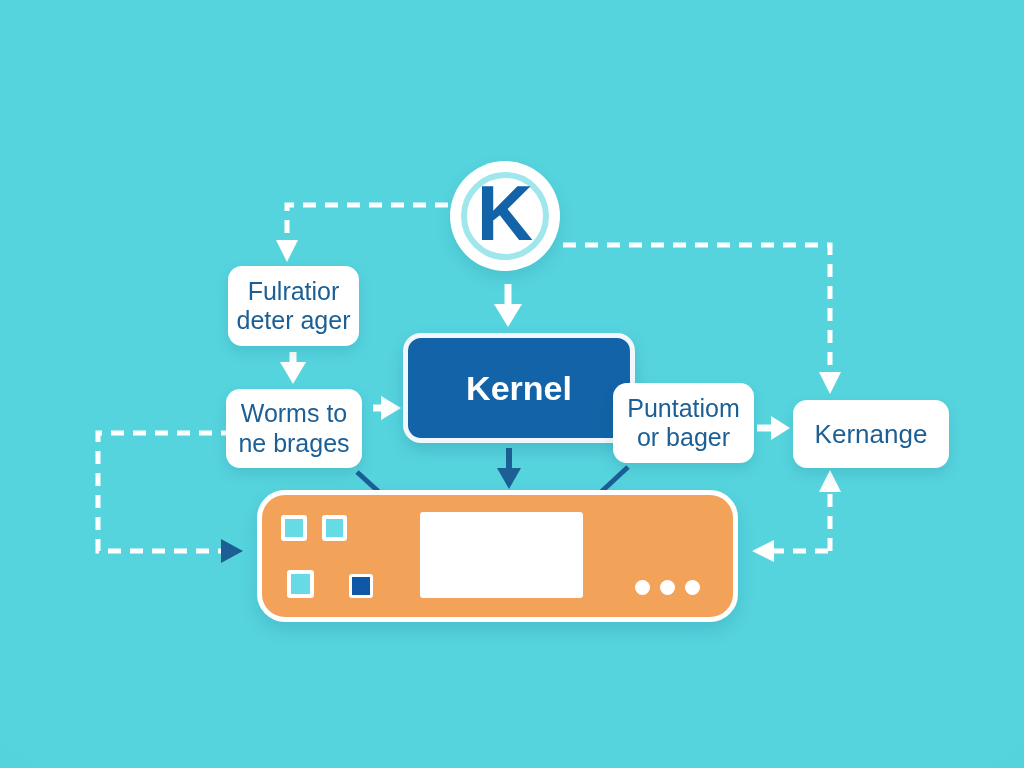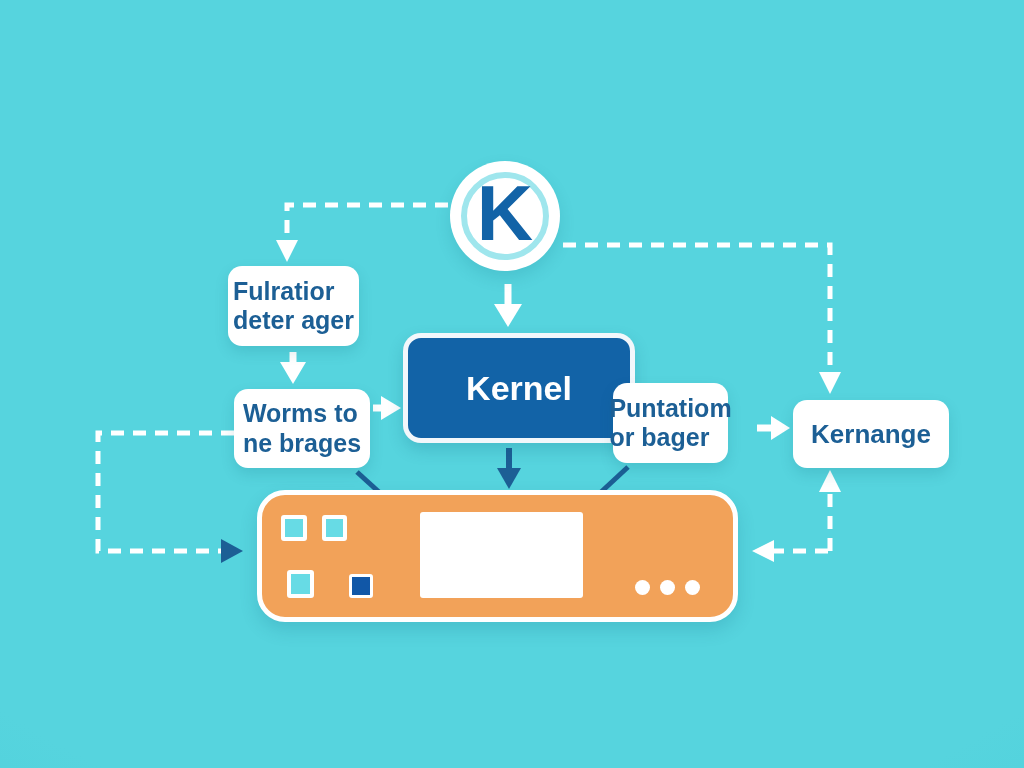--- a/index.html
+++ b/index.html
@@ -47,30 +47,31 @@
     line-height: 1;
     padding-bottom: 6px;
   }
 
   
   .node {
     position: absolute;
     background: var(--white);
     border-radius: 14px;
     color: var(--ink);
-    font-weight: 700;
+    font-weight: 400;
     font-size: 25px;
     line-height: 1.17;
+    text-align: center;
     white-space: pre-line;
     display: flex; align-items: center; justify-content: center;
     box-shadow: 0 6px 14px rgba(0, 90, 110, 0.15);
   }
   .node-fulratior { left: 228px; top: 266px; width: 131px; height: 80px; }
-  .node-worms     { left: 234px; top: 389px; width: 136px; height: 79px; }
-  .node-puntatiom { left: 613px; top: 383px; width: 115px; height: 80px; }
+  .node-worms     { left: 226px; top: 389px; width: 136px; height: 79px; }
+  .node-puntatiom { left: 613px; top: 383px; width: 141px; height: 80px; }
   .node-kernange  { left: 793px; top: 400px; width: 156px; height: 68px; font-size: 26px; }
 
   .node-kernel {
     position: absolute;
     left: 403px; top: 333px; width: 232px; height: 110px;
     background: var(--kernel-blue);
     border: 5px solid rgba(255,255,255,0.95);
     border-radius: 18px;
     color: var(--white);
     font-weight: 700;

